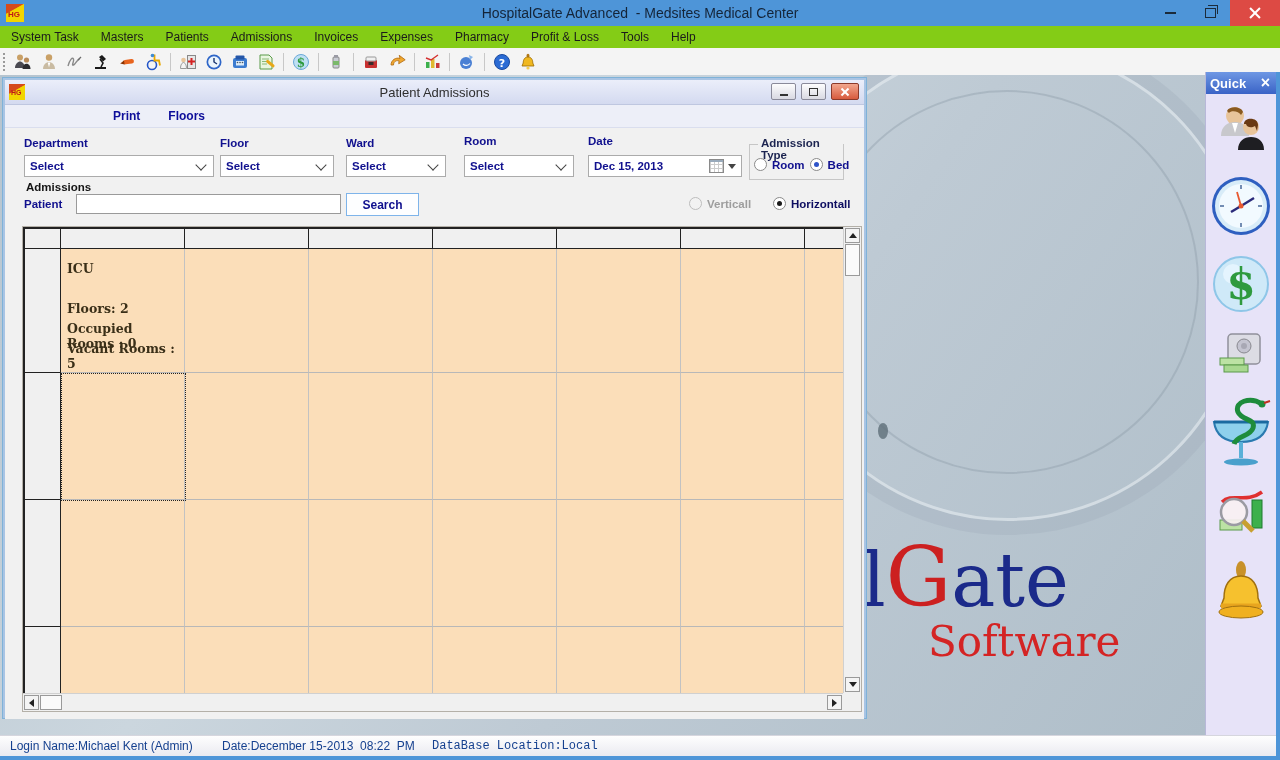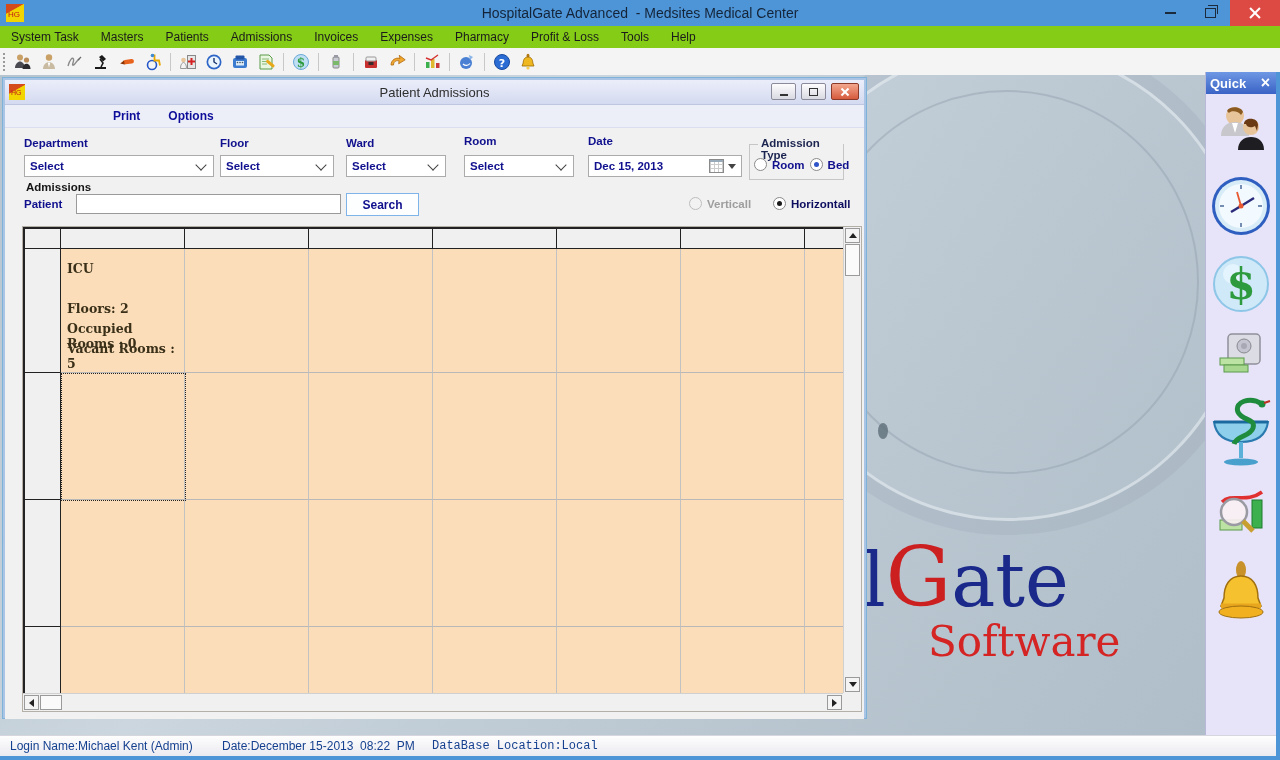--- a/index.html
+++ b/index.html
@@ -2,21 +2,21 @@
 <html><head>
 <meta charset="utf-8">
 <style>
   html,body{margin:0;padding:0;}
   body{width:1280px;height:760px;overflow:hidden;font-family:"Liberation Sans",sans-serif;background:#fff;}
   .app{position:absolute;left:0;top:0;width:1280px;height:760px;background:#fff;}
   
   .titlebar{position:absolute;left:0;top:0;width:1280px;height:26px;background:#4E95D8;display:flex;align-items:center;}
   .hg-logo{position:relative;width:18px;height:18px;background:#F2D500;margin-left:6px;overflow:hidden;flex:0 0 auto;}
   .hg-logo::before{content:"";position:absolute;left:0;top:0;border-left:18px solid #D23B1E;border-bottom:10px solid transparent;width:0;height:0;opacity:.9;clip-path:polygon(0 0,100% 0,0 100%);}
-  .hg-logo span{position:absolute;left:2px;top:6px;font-size:8px;font-weight:normal;color:#C01818;}
+  .hg-logo span{position:absolute;left:2px;top:6px;font-size:8px;font-weight:bold;color:#C01818;}
   .main-title{position:absolute;left:0;top:0;width:100%;height:26px;line-height:26px;text-align:center;font-size:14px;color:#142438;white-space:pre;}
   .win-controls{position:absolute;right:0;top:0;height:26px;display:flex;}
   .wc-btn{width:40px;height:26px;display:flex;align-items:center;justify-content:center;color:#1b2b3b;font-size:13px;}
   .wc-min::after{content:"";width:11px;height:2px;background:#1b2b3b;}
   .wc-restore span{position:relative;width:9px;height:8px;border:1px solid #1b2b3b;background:transparent;display:block;}
   .wc-restore span::after{content:"";position:absolute;left:2px;top:-4px;width:9px;height:8px;border:1px solid #1b2b3b;border-bottom:none;border-left:none;}
   .wc-close{width:50px;background:#DD4A44;}
   .wc-close::before,.wc-close::after{content:"";position:absolute;width:14px;height:2px;background:#fff;}
   .wc-close{position:relative;}
   .wc-close::before{transform:rotate(45deg);}
@@ -296,21 +296,21 @@
         </div>
       <div class="c-title-text">Patient Admissions</div>
       <div class="c-btns">
         <div class="cb cb-min"></div>
         <div class="cb cb-max"></div>
         <div class="cb cb-close"></div>
       </div>
     </div>
     <div class="c-menu">
       <span>Print</span>
-      <span>Options</span>
+      <span>Floors</span>
     </div>
     <div class="c-body">
 
       <span class="lbl" style="left:19px;top:9px;">Department</span>
       <span class="lbl" style="left:215px;top:9px;">Floor</span>
       <span class="lbl" style="left:341px;top:9px;">Ward</span>
       <span class="lbl" style="left:459px;top:7px;">Room</span>
       <span class="lbl" style="left:583px;top:7px;">Date</span>
 
       <div class="combo" style="left:19px;top:27px;width:190px;">

